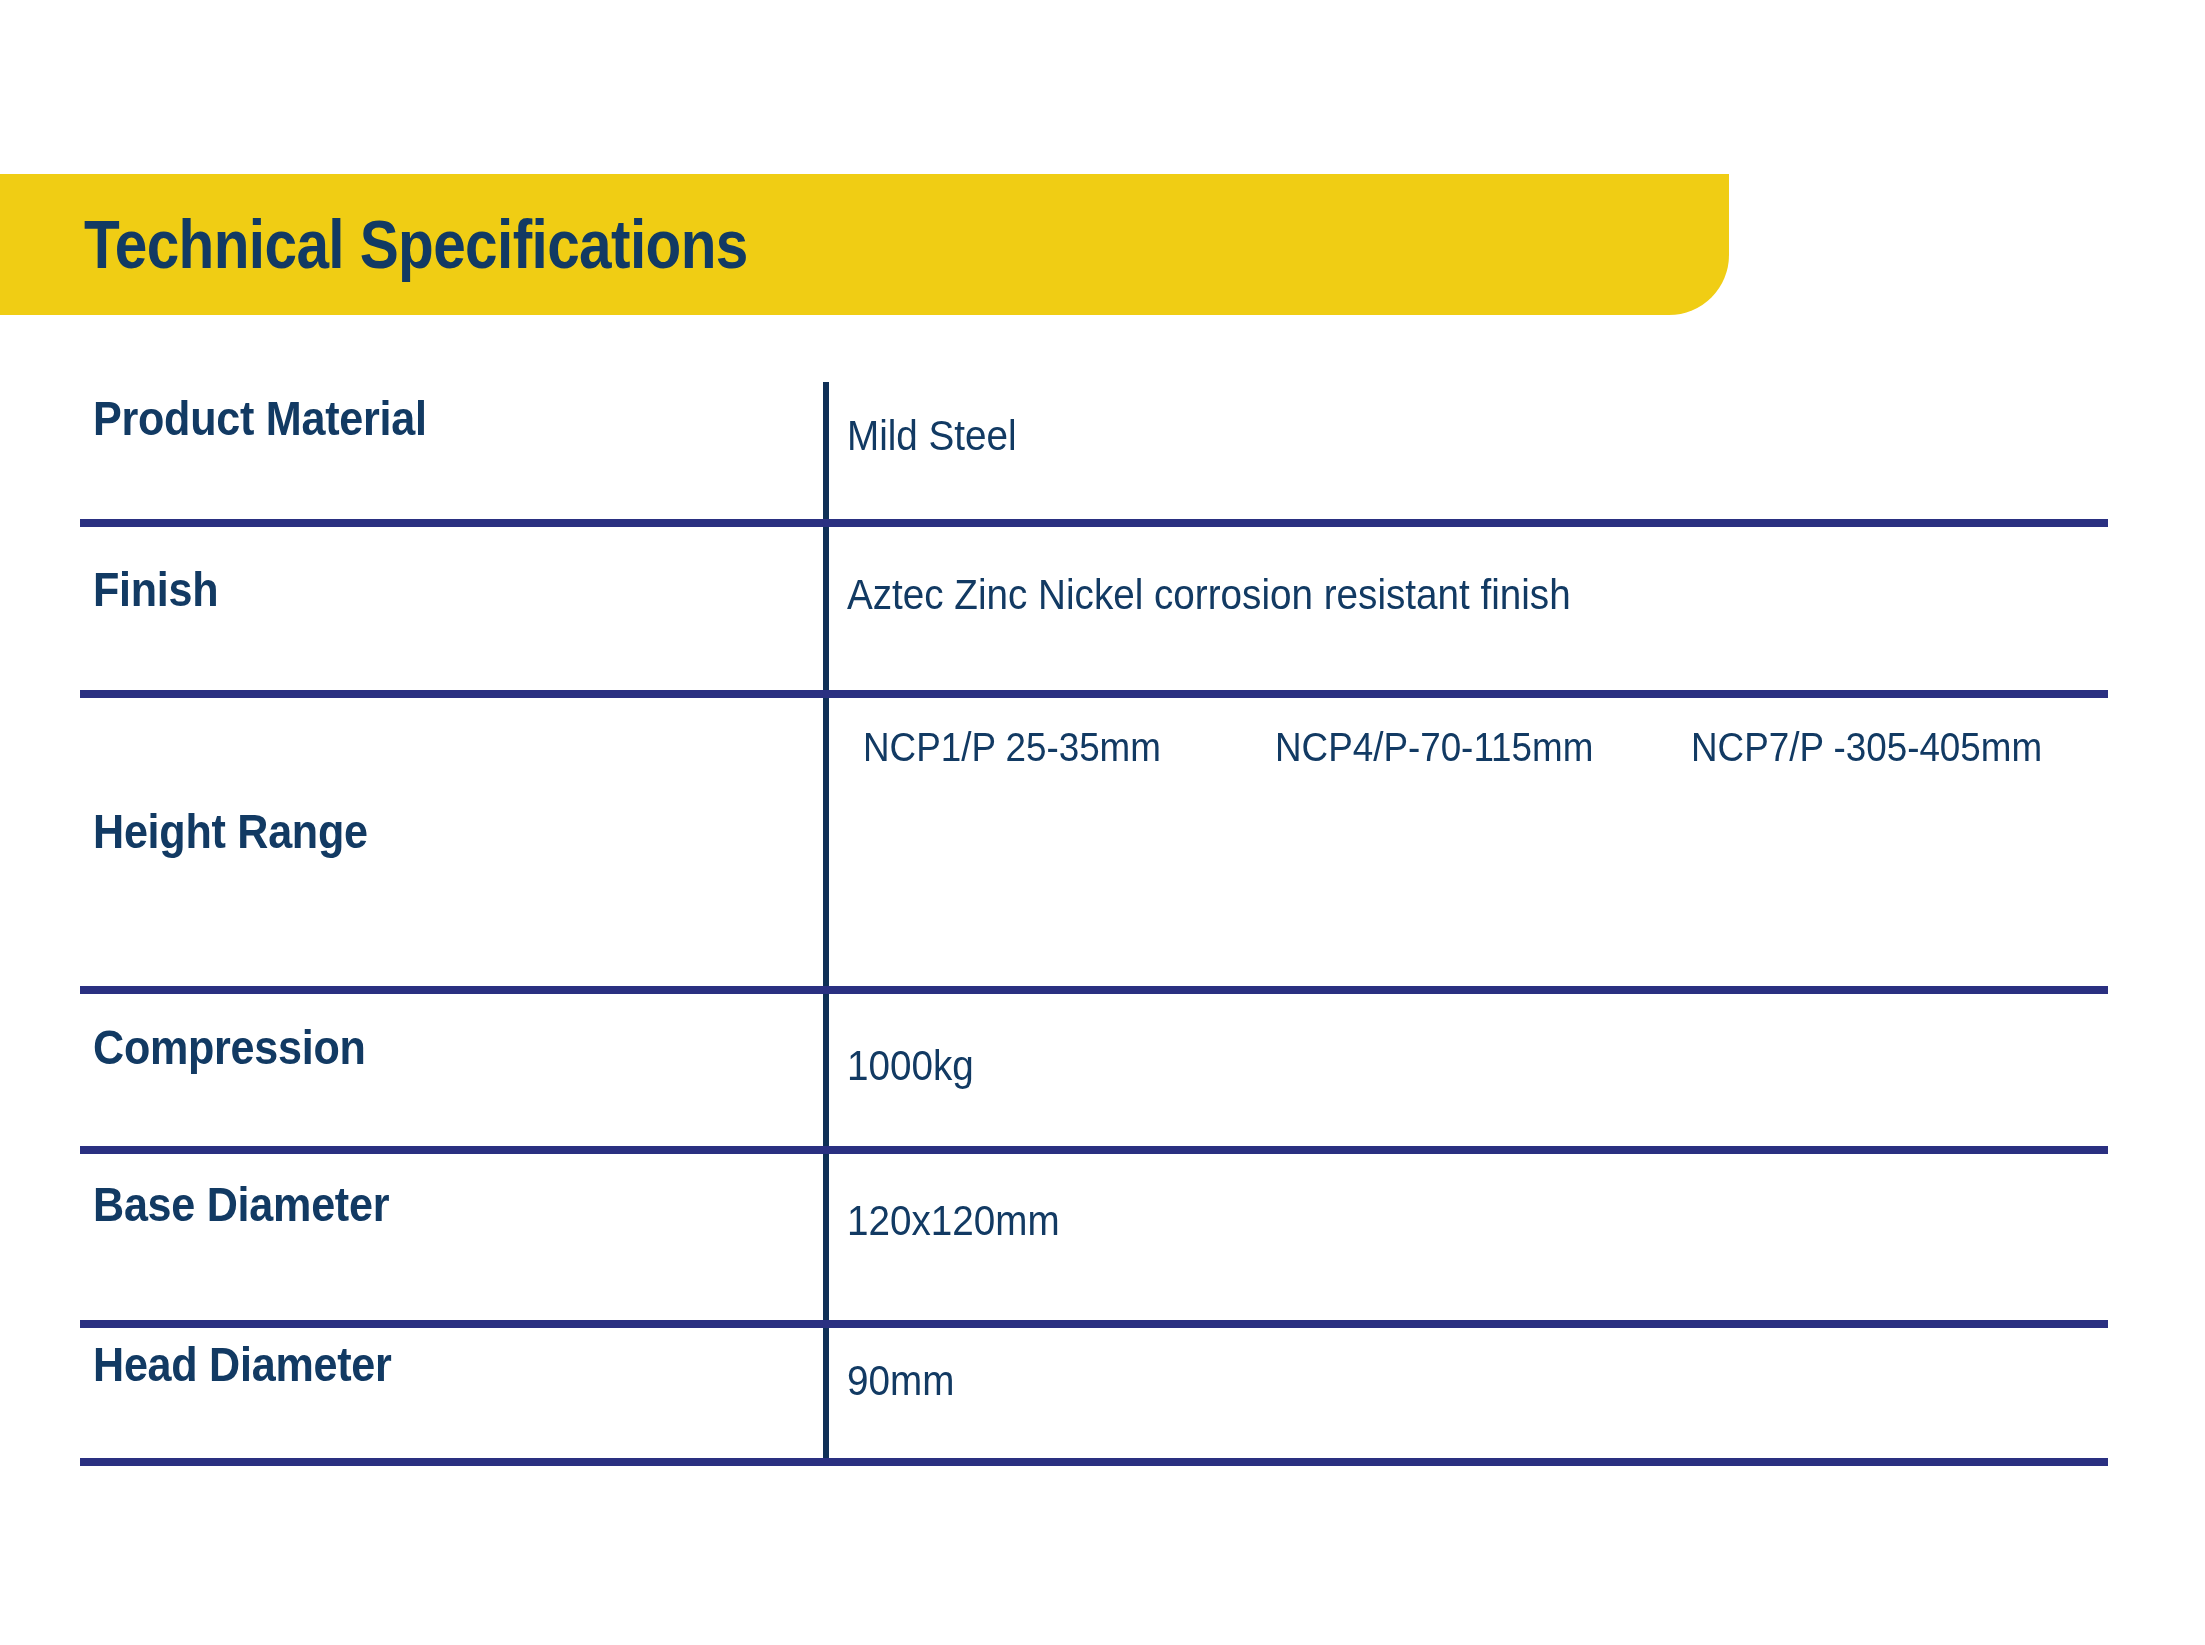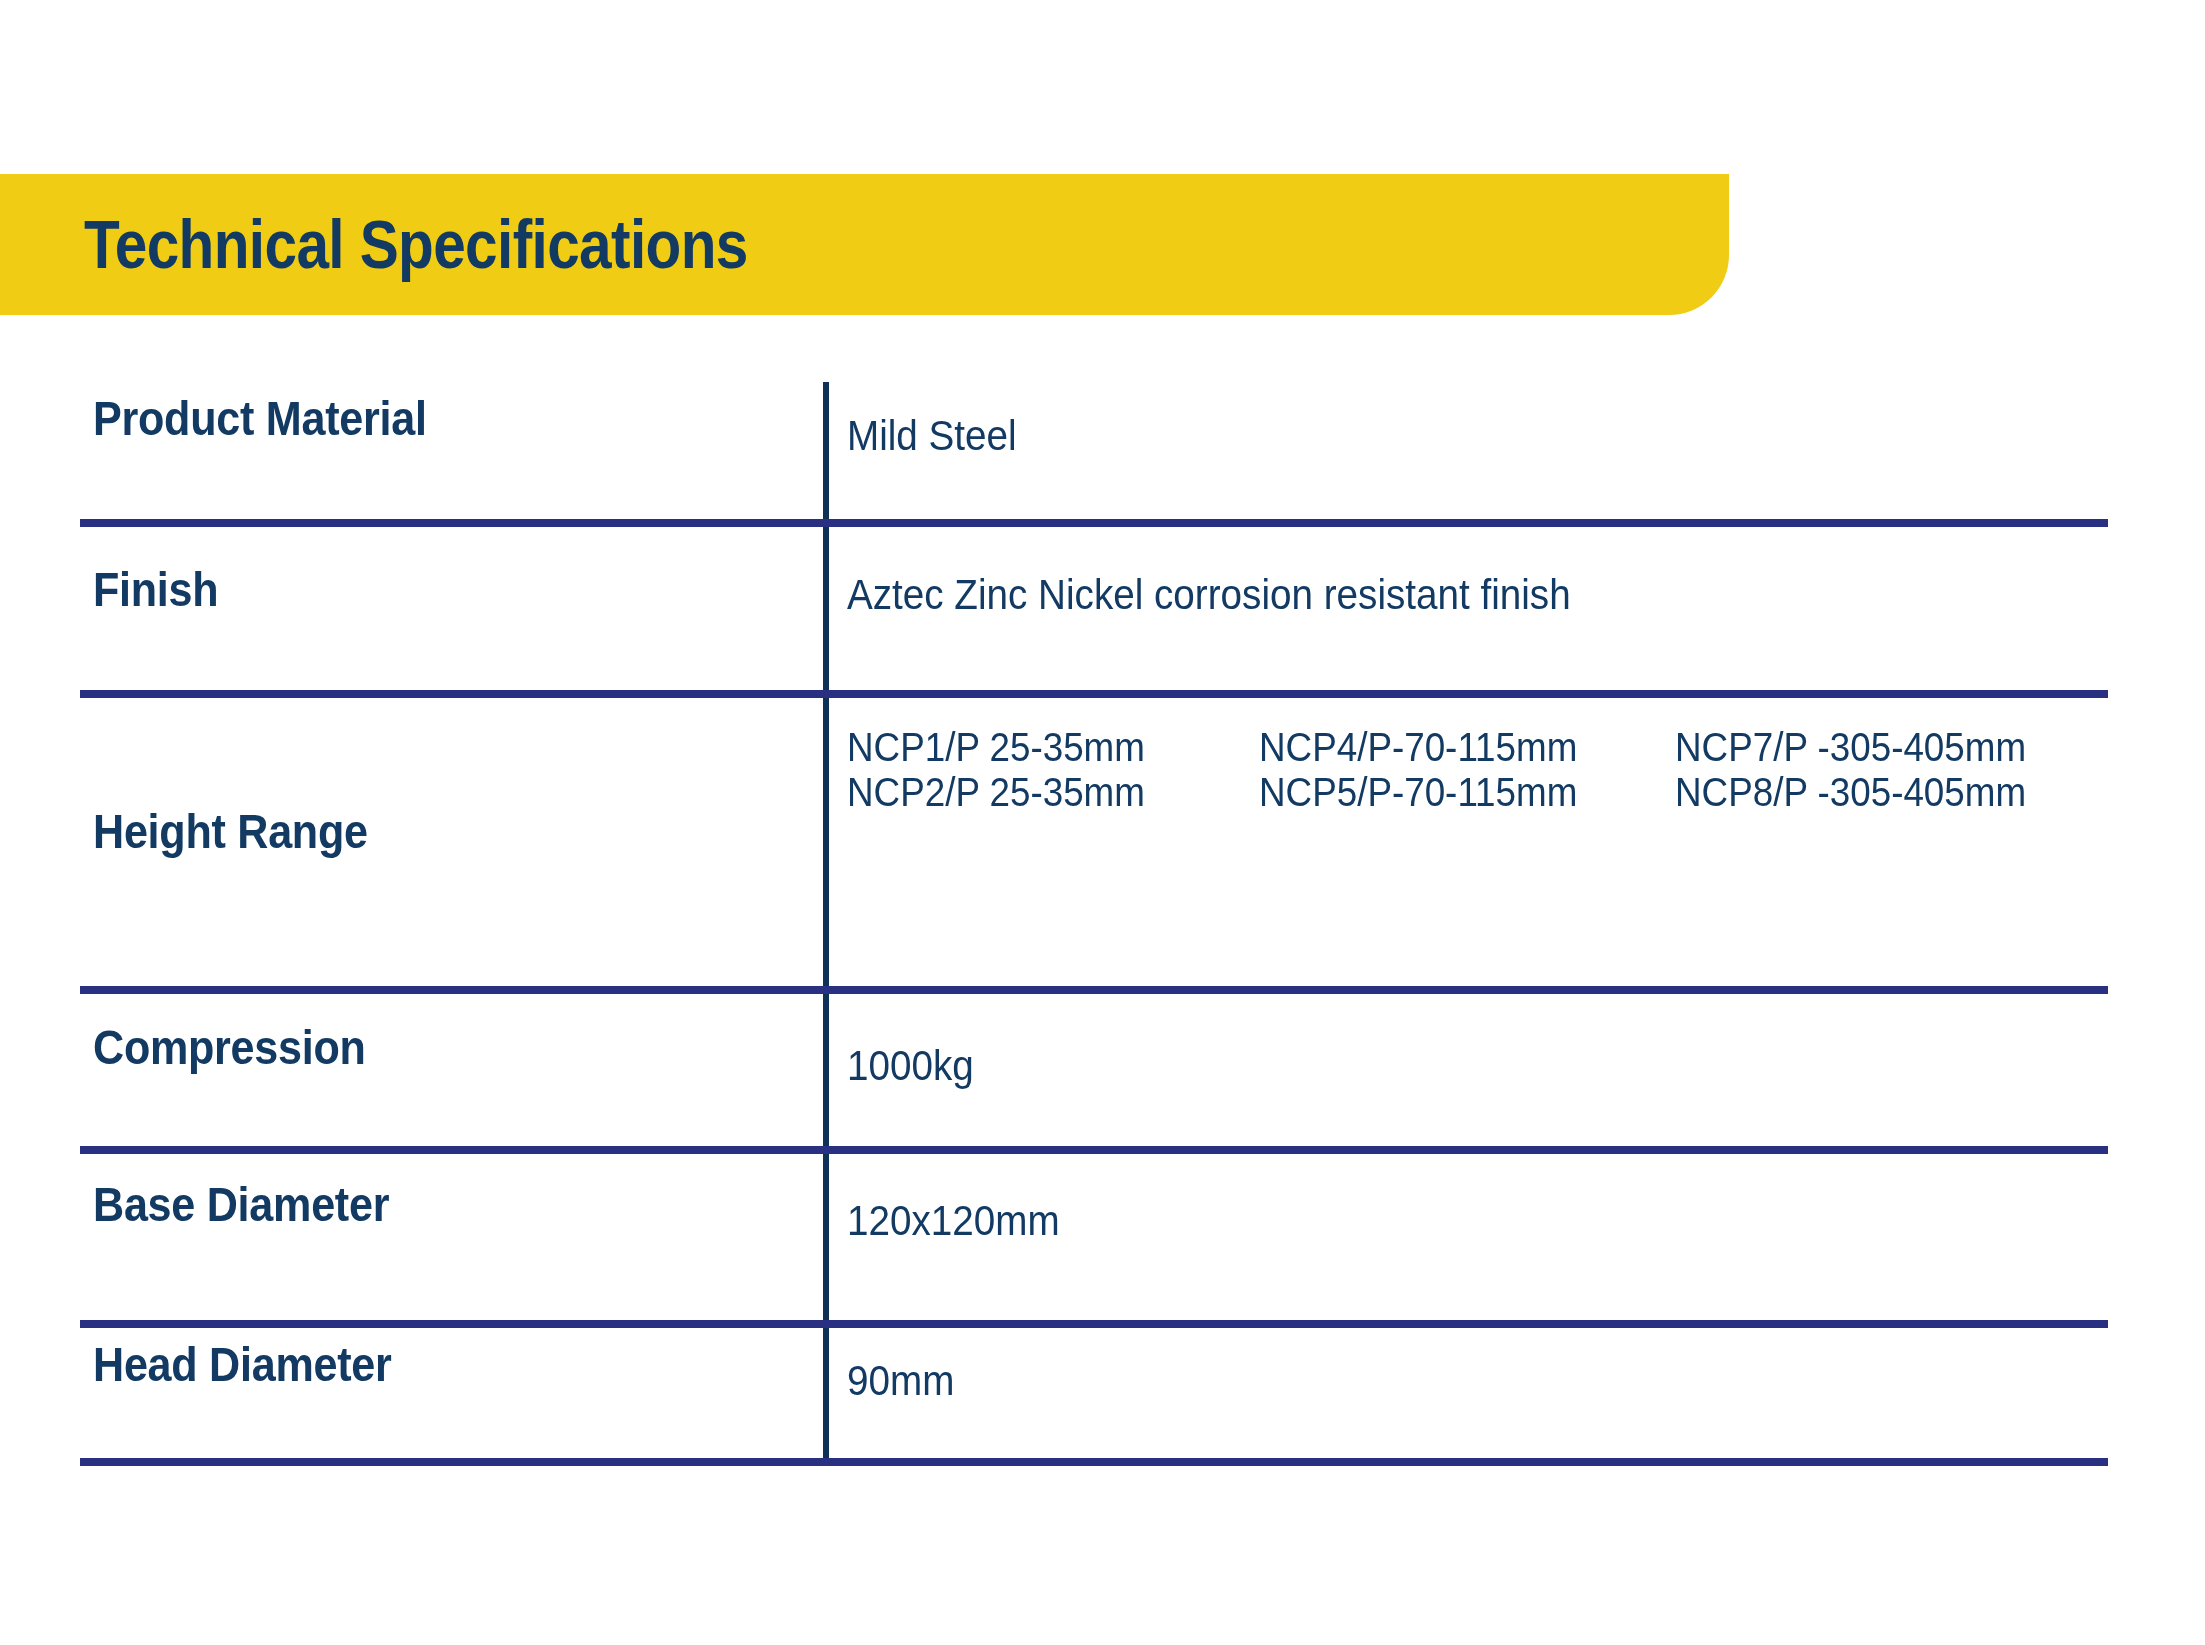--- a/index.html
+++ b/index.html
@@ -102,20 +102,21 @@
   #height-range-value {
     position: absolute;
     left: 847px;
     top: 725px;
     width: 1324px;
   }
   .hr-line {
     position: relative;
     height: 45px;
     white-space: nowrap;
+    margin-left: 16px;
   }
   .hr-cell {
     position: absolute;
     top: 0;
     color: #123A63;
     font-family: "Liberation Sans Narrow", "Liberation Sans", sans-serif;
     font-weight: normal;
     font-size: 40px;
     transform: scaleX(0.92);
     transform-origin: left center;
@@ -148,25 +149,20 @@
   <div class="hrule" style="top:690px;"></div>
 
   <div class="spec-row">
     <div class="spec-label" style="top:803px;">Height Range</div>
     <div id="height-range-value">
       <div class="hr-line">
         <span class="hr-cell hr-c1">NCP1/P 25-35mm</span>
         <span class="hr-cell hr-c2">NCP4/P-70-115mm</span>
         <span class="hr-cell hr-c3">NCP7/P -305-405mm</span>
       </div>
-      <div class="hr-line">
-        <span class="hr-cell hr-c1">NCP2/P 25-35mm</span>
-        <span class="hr-cell hr-c2">NCP5/P-70-115mm</span>
-        <span class="hr-cell hr-c3">NCP8/P -305-405mm</span>
-      </div>
     </div>
   </div>
   <div class="hrule" style="top:986px;"></div>
 
   <div class="spec-row">
     <div class="spec-label" style="top:1019px;">Compression</div>
     <div class="spec-value" style="top:1042px;">1000kg</div>
   </div>
   <div class="hrule" style="top:1146px;"></div>
 

